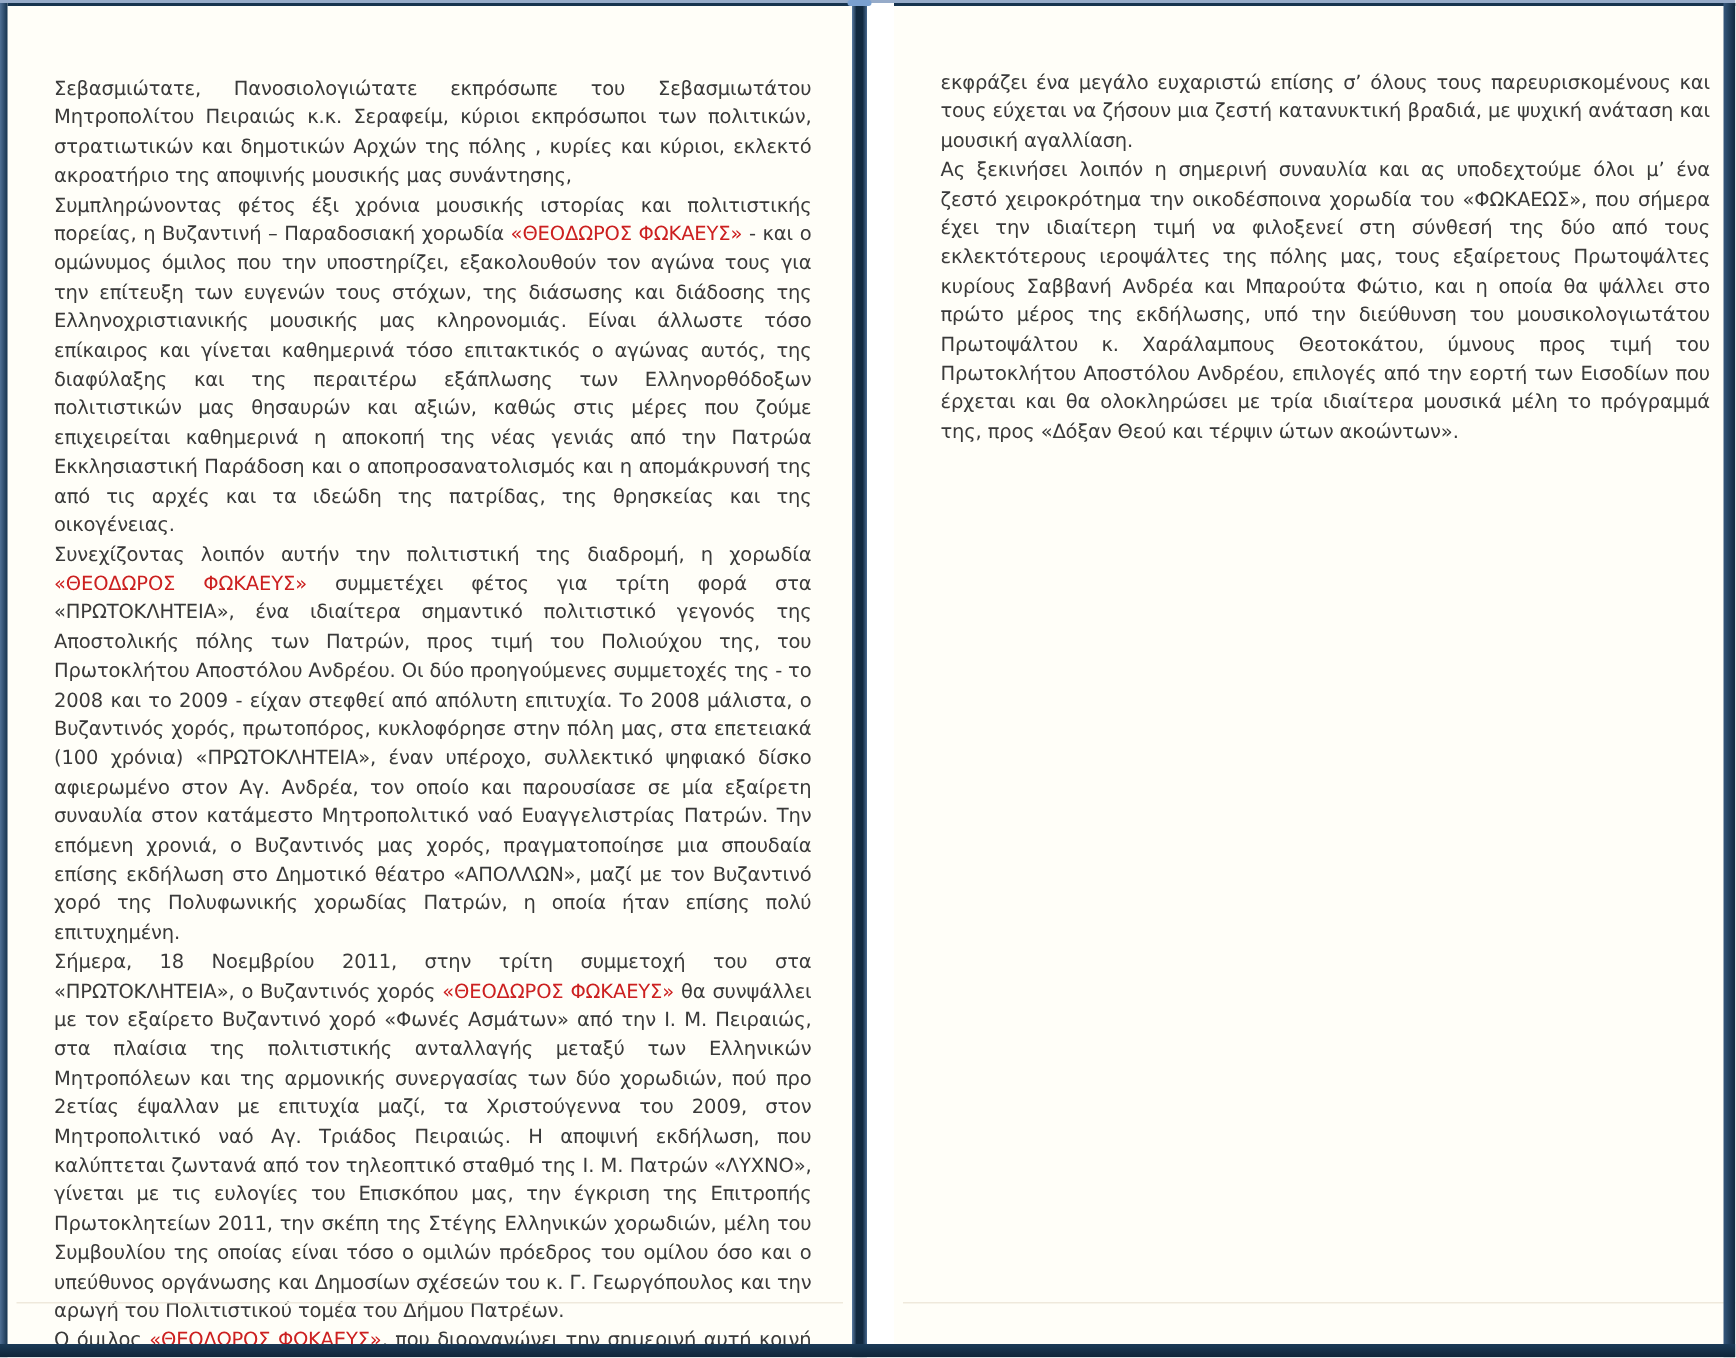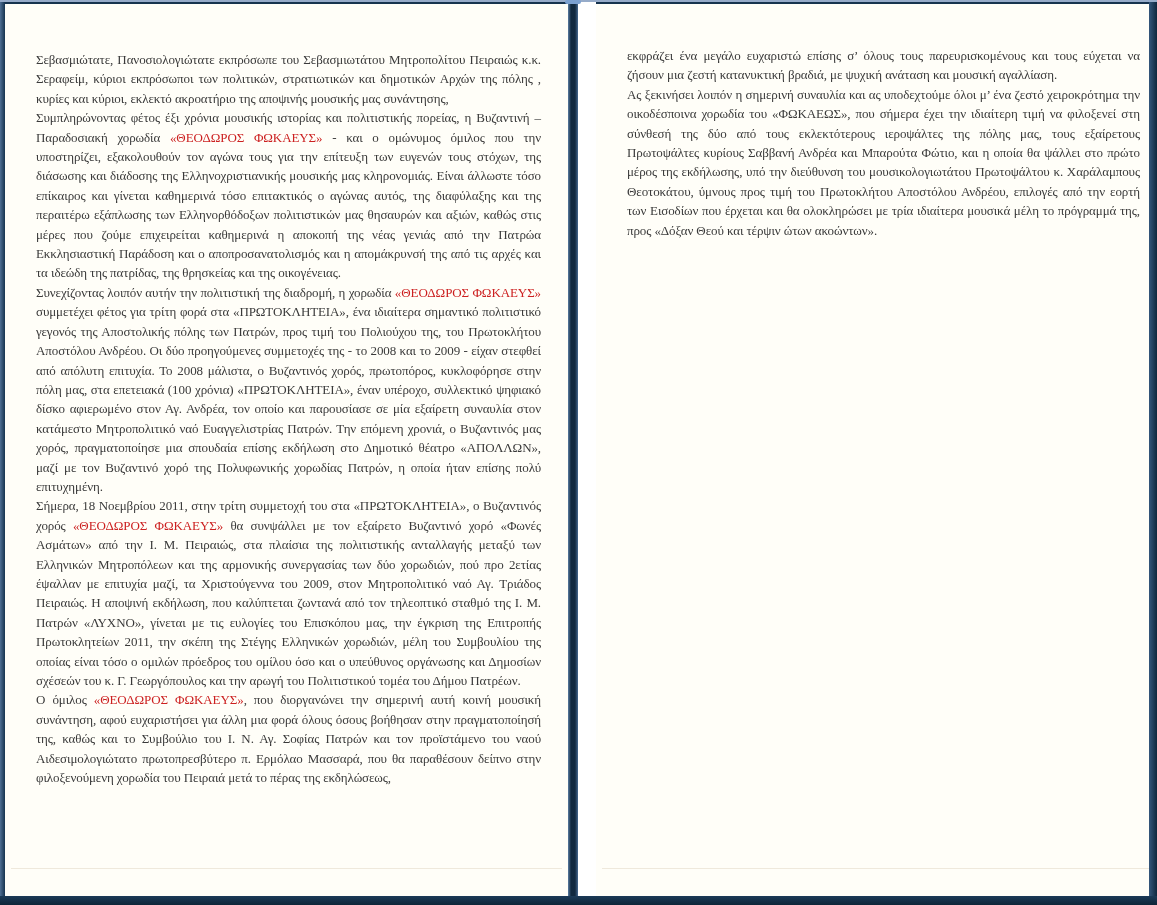--- a/index.html
+++ b/index.html
@@ -38,21 +38,20 @@
     background: #7aa0d0; border-radius: 2px;
   }
 
   
   .page {
     position: absolute;
     top: 2px; height: 894px;
     background: var(--page-bg, #fffef8);
     border-top: 2px solid var(--frame, #16334e);
     box-sizing: border-box;
-    font-family: Liberation Serif, serif;
   }
   .page-1 { left: 5px;   width: 563px; }
   .page-2 { left: 596px; width: 571px; }
 
   
   .page::after {
     content: "";
     position: absolute; left: 6px; right: 6px; top: 864px; height: 1px;
     background: #efe9dc;
   }

